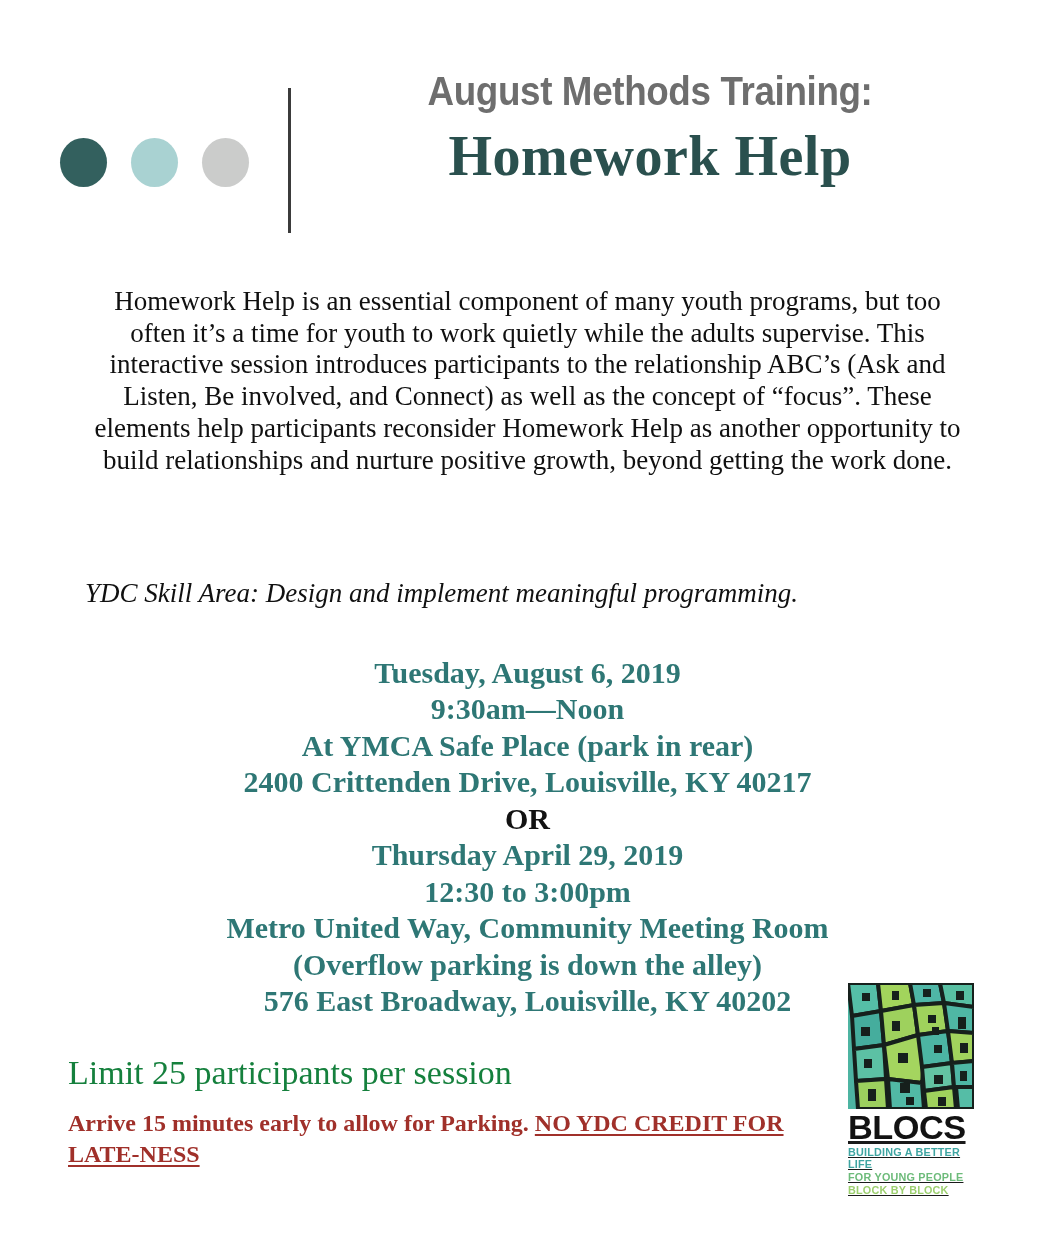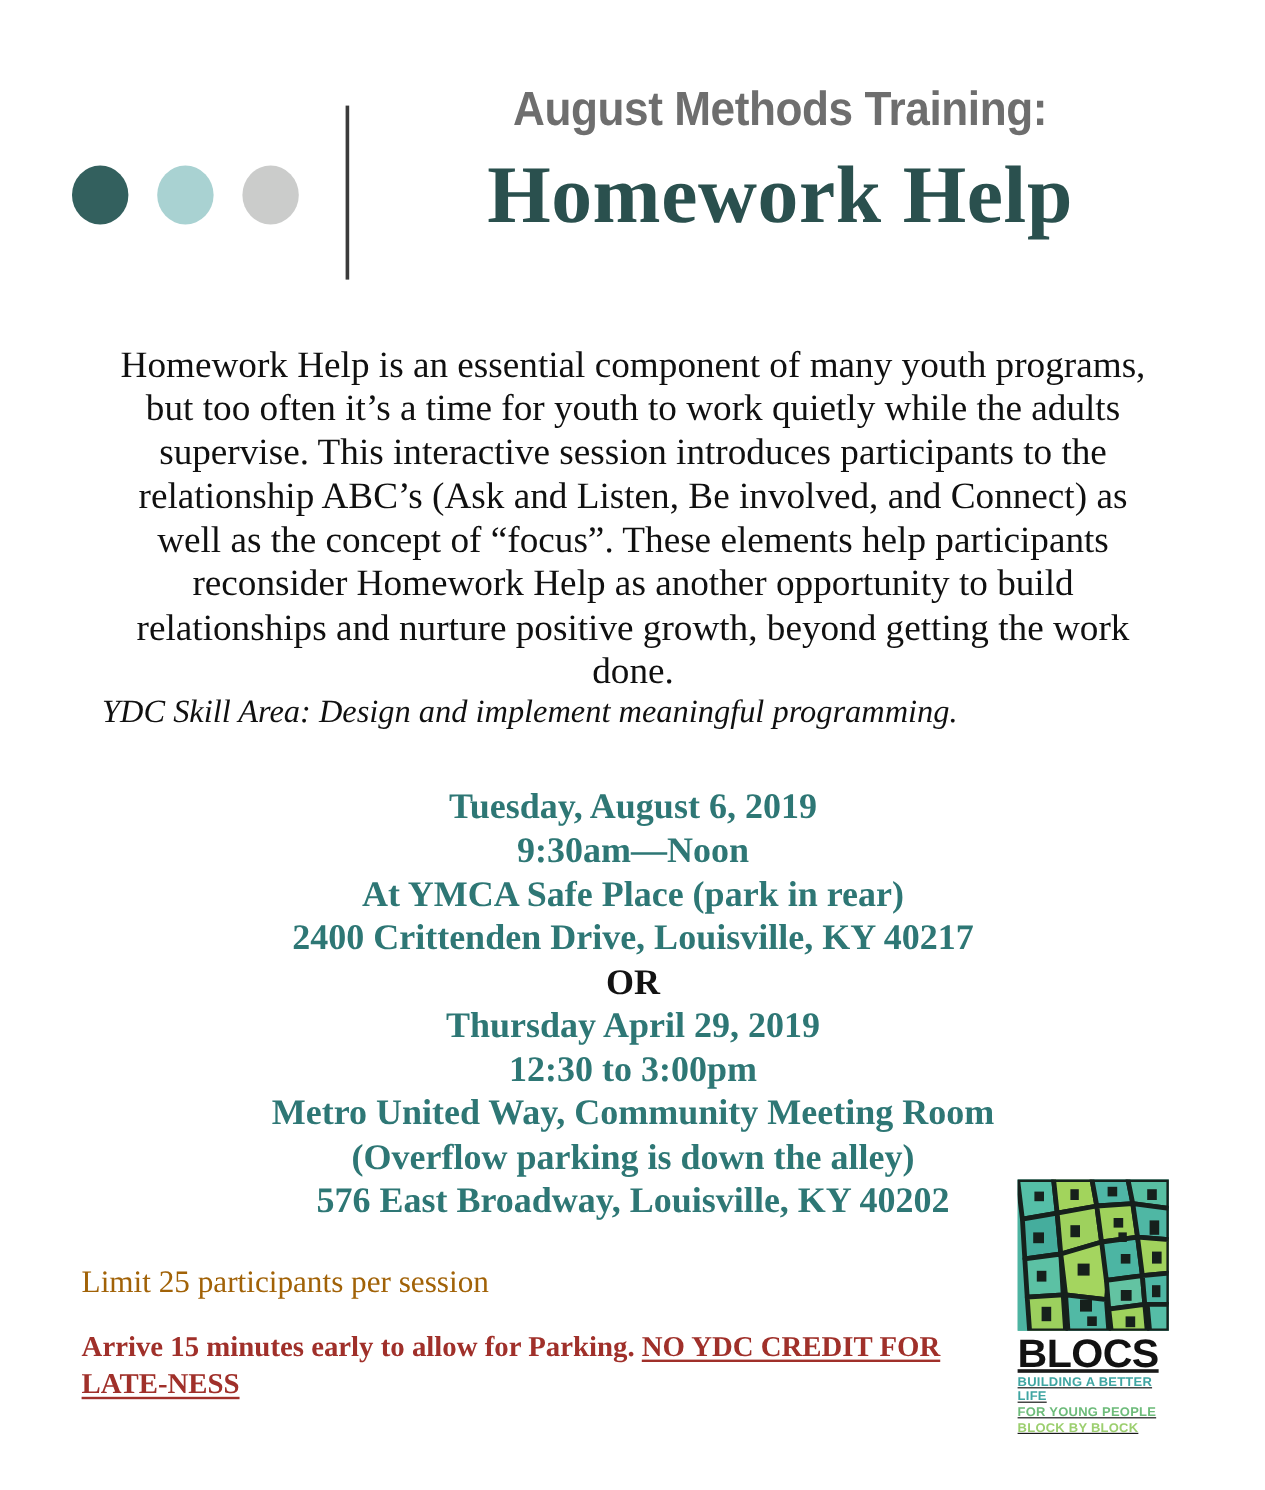--- a/index.html
+++ b/index.html
@@ -66,36 +66,36 @@
     color: #6e6e6e;
     line-height: 1.08;
     transform: scaleX(0.92);
     transform-origin: center;
     margin: 0;
     white-space: nowrap;
   }
   .maintitle {
     font-family: "Liberation Serif", "DejaVu Serif", serif;
     font-weight: bold;
-    font-size: 68px;
+    font-size: 56px;
     color: #2a504e;
     line-height: 1.05;
     margin: 14px 0 0 0;
     white-space: nowrap;
     letter-spacing: 0.5px;
   }
 
   
   .intro {
     position: absolute;
     top: 286px;
     left: 85px;
     width: 885px;
     text-align: center;
-    font-size: 31px;
+    font-size: 27px;
     line-height: 1.175;
     color: #101010;
   }
 
   .skillarea {
     position: absolute;
     top: 578px;
     left: 85px;
     width: 885px;
     text-align: left;
@@ -124,22 +124,22 @@
     font-size: 30px;
     line-height: 1.215;
     color: #121212;
   }
 
   
   .limit {
     position: absolute;
     top: 1053px;
     left: 68px;
-    font-size: 26px;
-    color: #a16207;
+    font-size: 34px;
+    color: #15803d;
     line-height: 1.2;
   }
   .warn {
     position: absolute;
     top: 1108px;
     left: 68px;
     width: 775px;
     font-weight: bold;
     font-size: 24px;
     line-height: 1.28;

